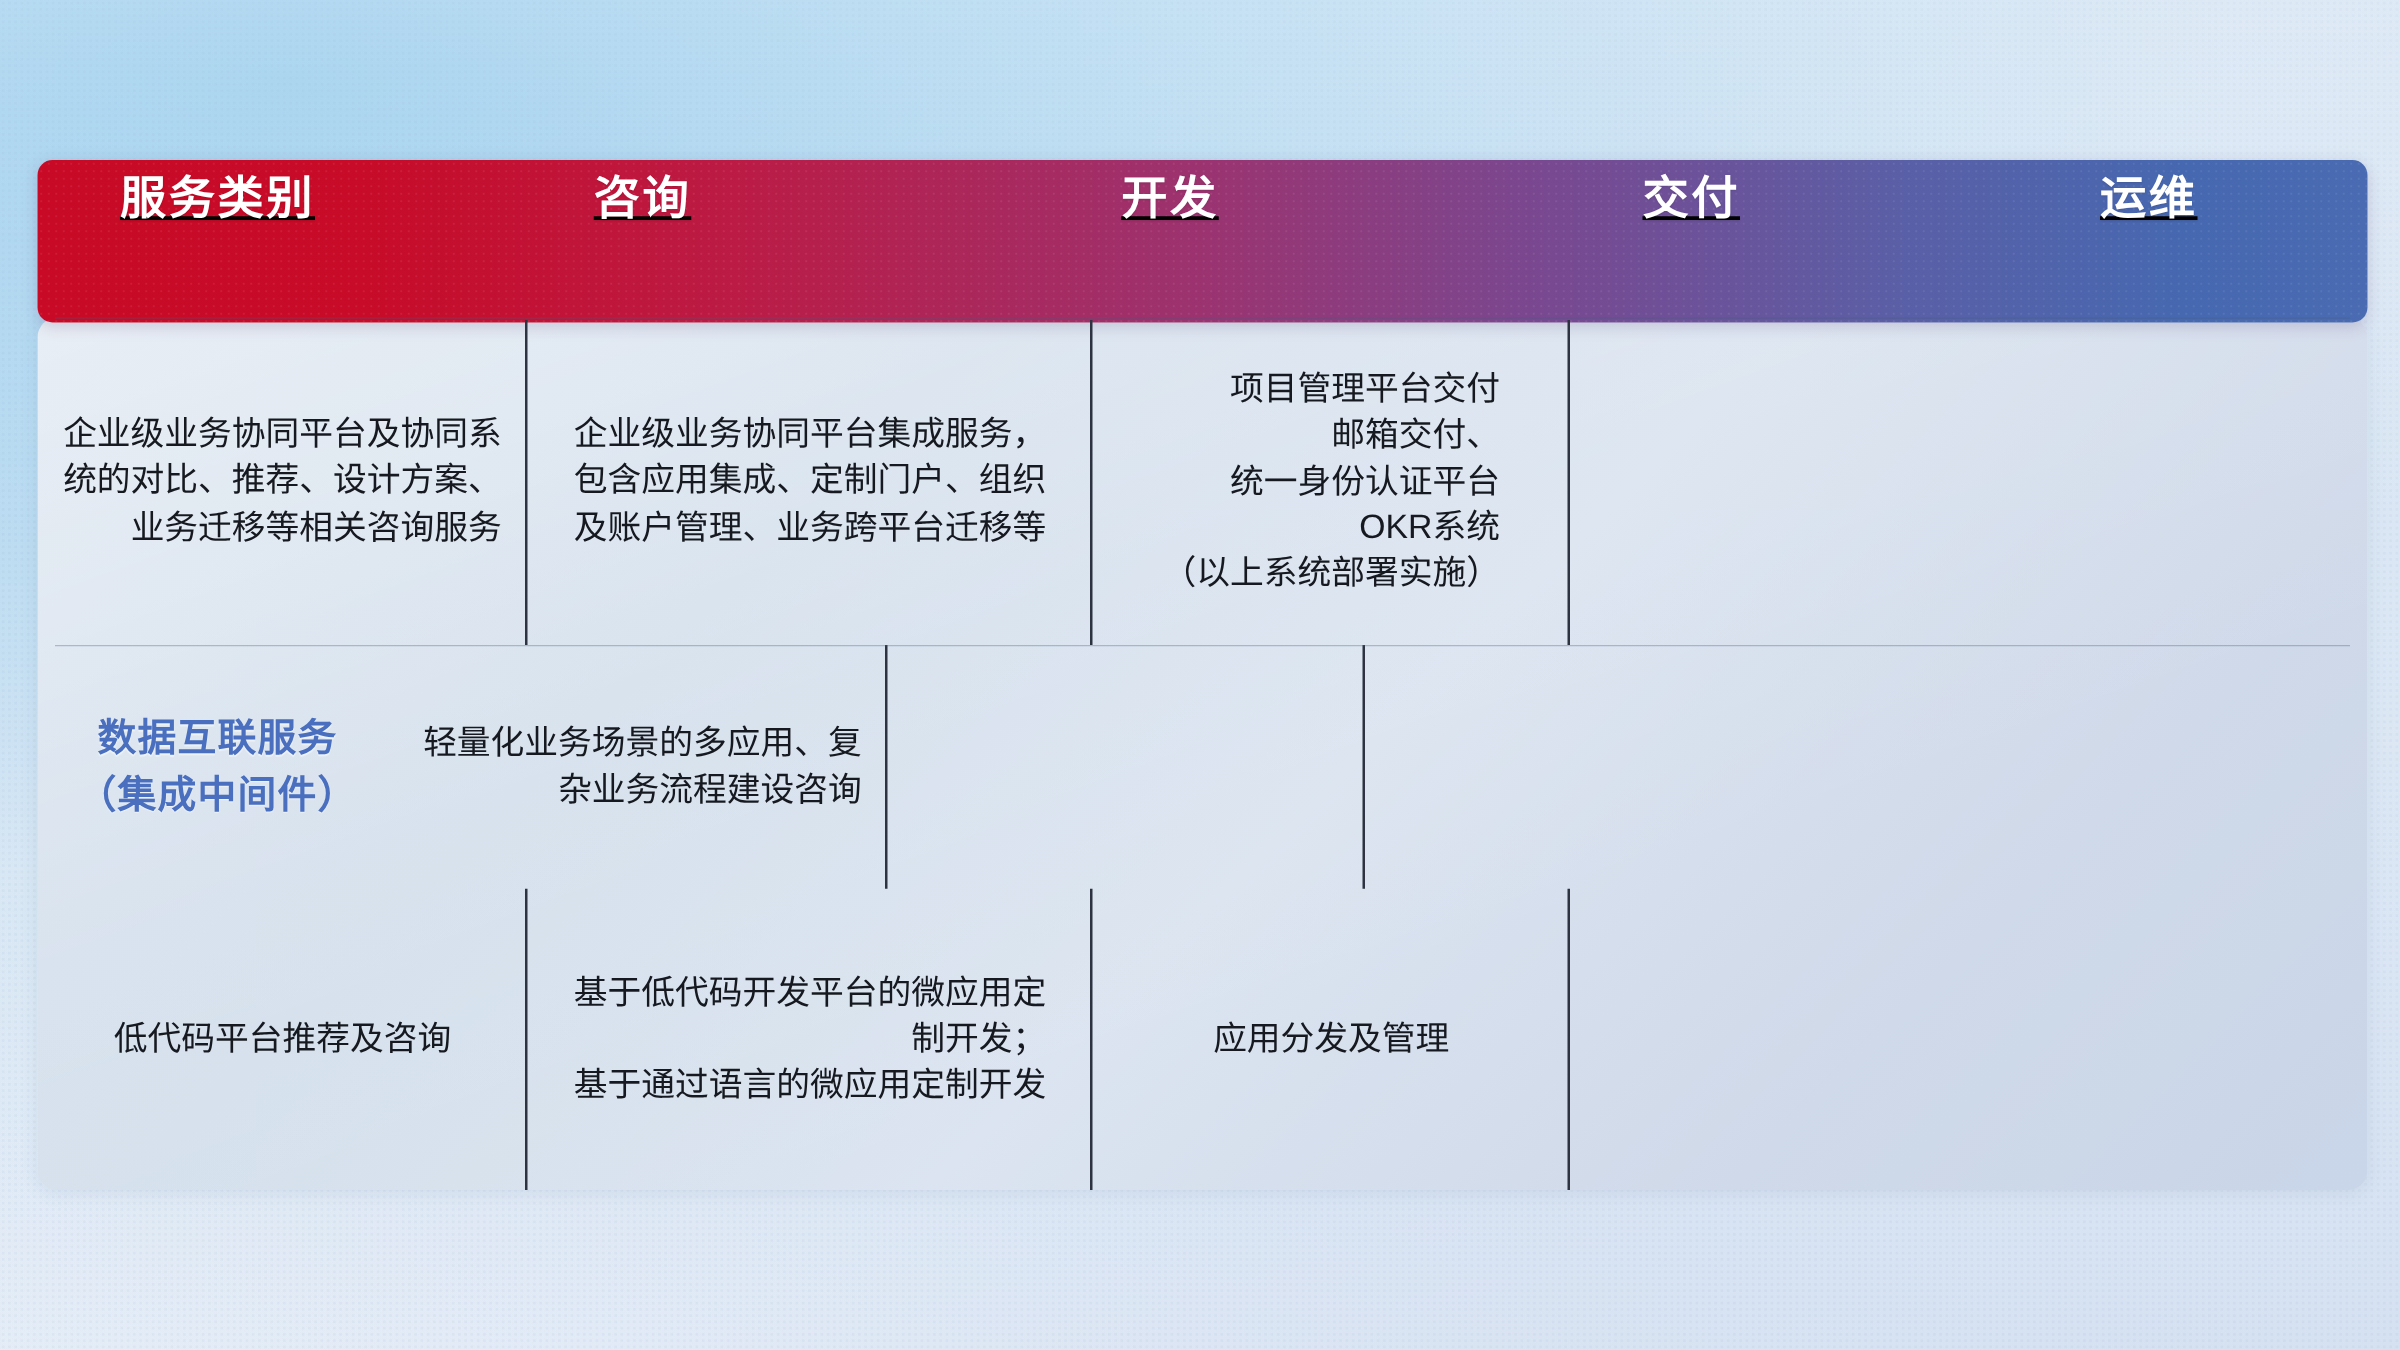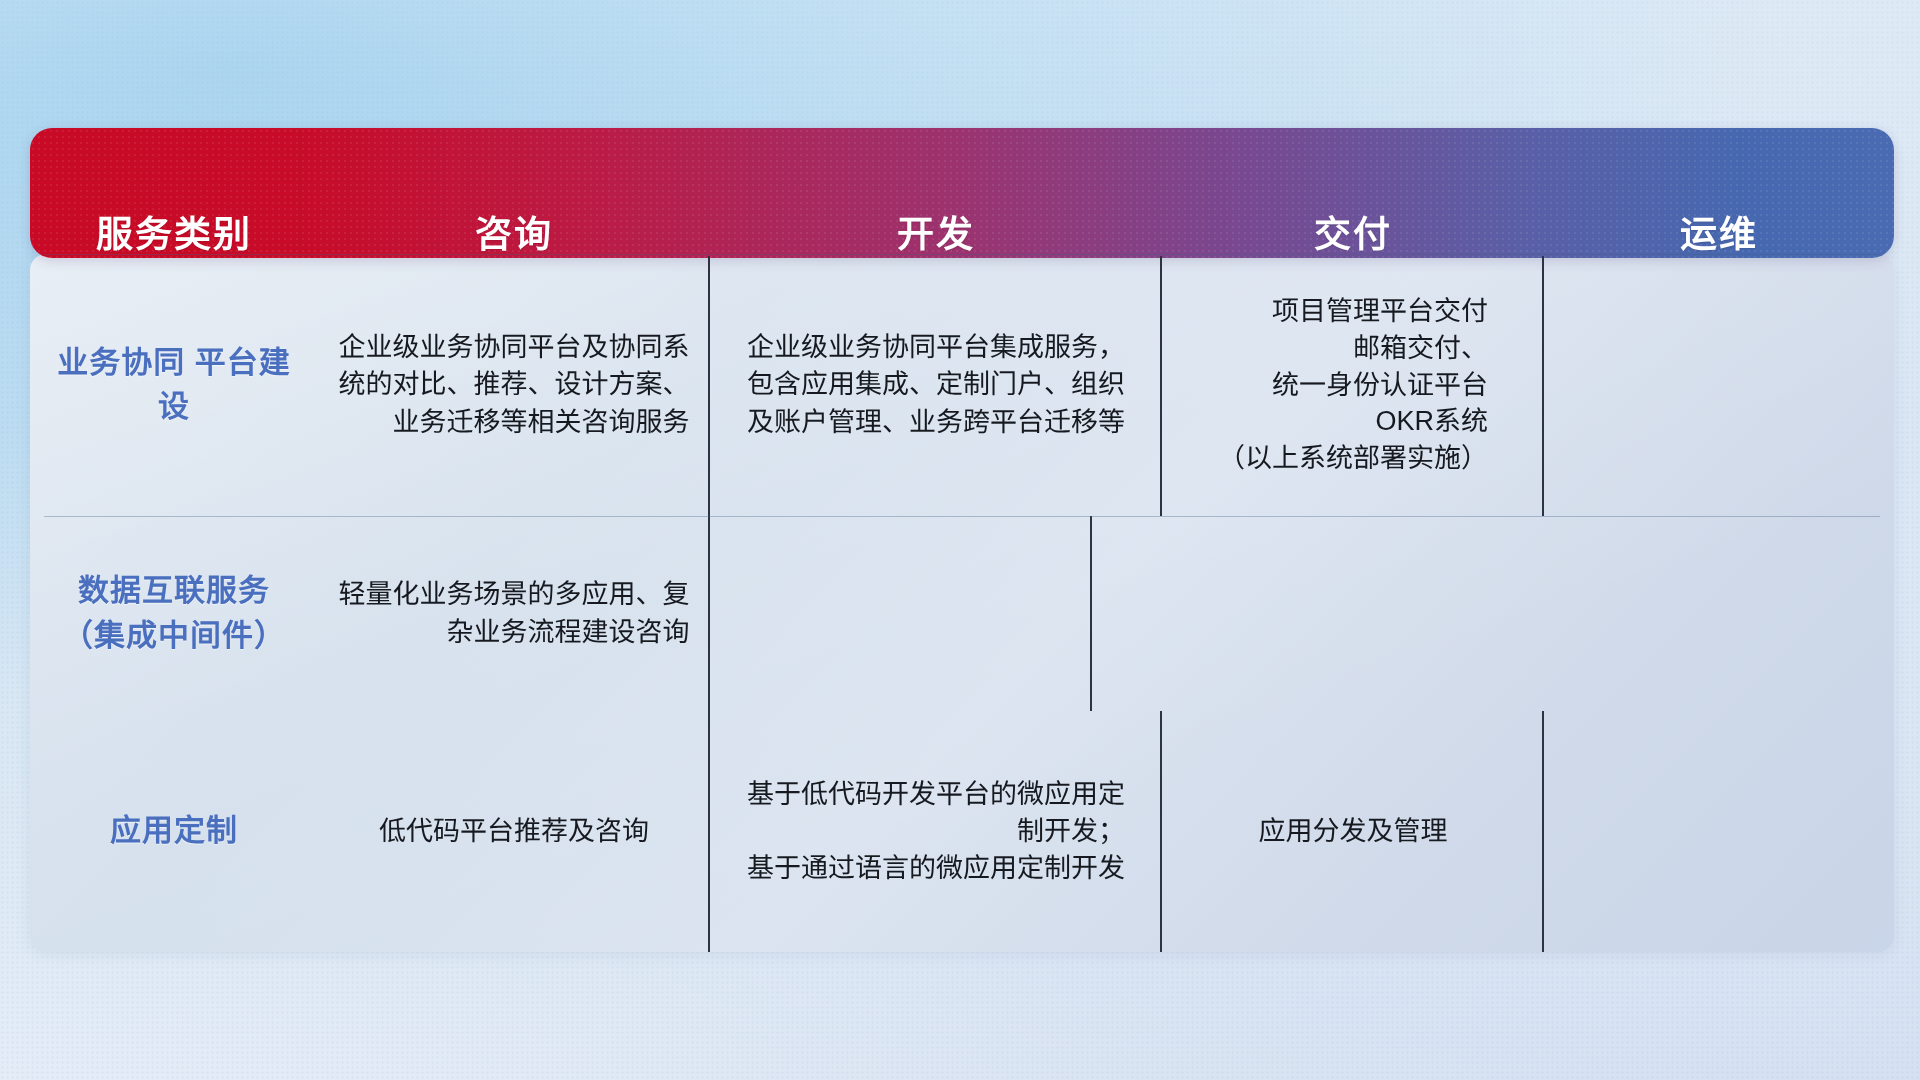--- a/index.html
+++ b/index.html
@@ -55,34 +55,35 @@
       linear-gradient(135deg, #d8e2ee 0%, #d3dfec 30%, #dbe4f0 55%, #cfd9e9 80%, #c9d5e8 100%);
     box-shadow: 0 2px 14px rgba(80,110,150,0.10);
   }
 
   .header-bar {
     position: absolute;
     left: 0;
     top: 0;
     width: 1864px;
     height: 130px;
-    border-radius: 22px;
+    border-radius: 12px;
     background: linear-gradient(90deg,
         #c80a26 0%,
         #c70b28 14%,
         #bb1b45 30%,
         #9b3370 50%,
         #7a478f 64%,
         #5a5fa6 80%,
         #4668b0 92%,
         #4a6bb2 100%);
     display: flex;
-    align-items: flex-end;
+    align-items: flex-start;
     box-shadow: 0 3px 12px rgba(80,50,110,0.18);
     overflow: hidden;
+    text-decoration: underline;
   }
   .header-bar::after {
     content: "";
     position: absolute;
     inset: 0;
     background-image: radial-gradient(rgba(255,255,255,0.08) 1px, transparent 1.1px);
     background-size: 6px 6px;
     pointer-events: none;
   }
 
@@ -184,24 +185,20 @@
     <div class="th c0">服务类别</div>
     <div class="th c1">咨询</div>
     <div class="th c2">开发</div>
     <div class="th c3">交付</div>
     <div class="th c4">运维</div>
   </div>
 
   <div class="rows">
 
     <div class="row row-1">
-      <div class="cell c0">
-        <span class="rowlabel">业务协同
-平台建设</span>
-      </div>
       <div class="cell c1 divider">
         <span class="celltext">企业级业务协同平台及协同系
 统的对比、推荐、设计方案、
 业务迁移等相关咨询服务</span>
       </div>
       <div class="cell c2 divider">
         <span class="celltext">企业级业务协同平台集成服务，
 包含应用集成、定制门户、组织
 及账户管理、业务跨平台迁移等</span>
       </div>
@@ -227,23 +224,20 @@
       <div class="cell c3 divider">
         <span class="celltext"></span>
       </div>
       <div class="cell c4">
         <span class="celltext"></span>
       </div>
       <div class="row-sep"></div>
     </div>
 
     <div class="row row-3">
-      <div class="cell c0">
-        <span class="rowlabel">应用定制</span>
-      </div>
       <div class="cell c1 divider">
         <span class="celltext">低代码平台推荐及咨询</span>
       </div>
       <div class="cell c2 divider">
         <span class="celltext">基于低代码开发平台的微应用定
 制开发；
 基于通过语言的微应用定制开发</span>
       </div>
       <div class="cell c3 divider">
         <span class="celltext">应用分发及管理</span>

